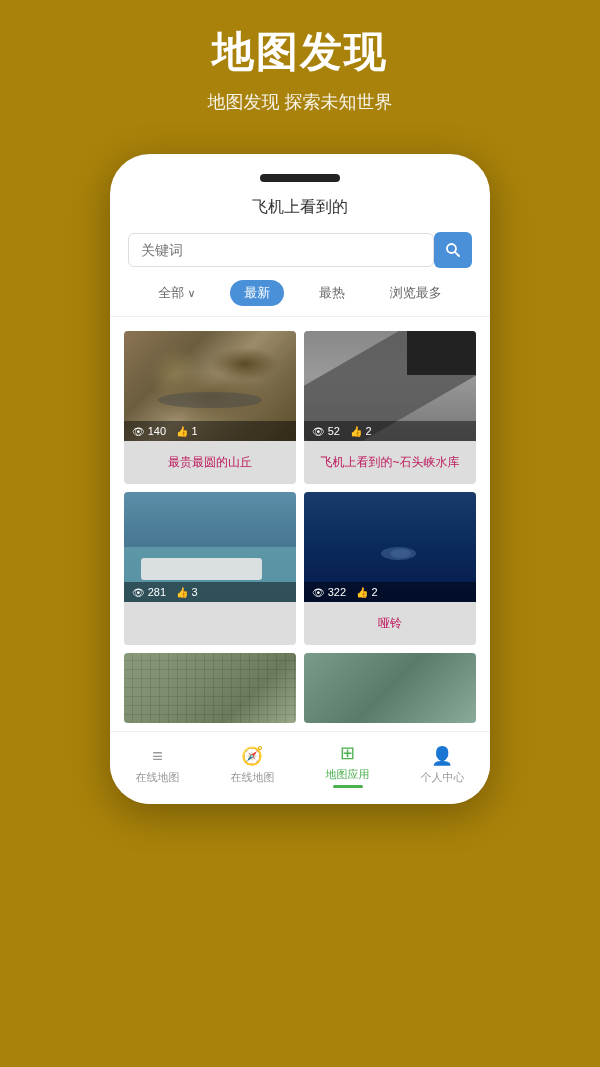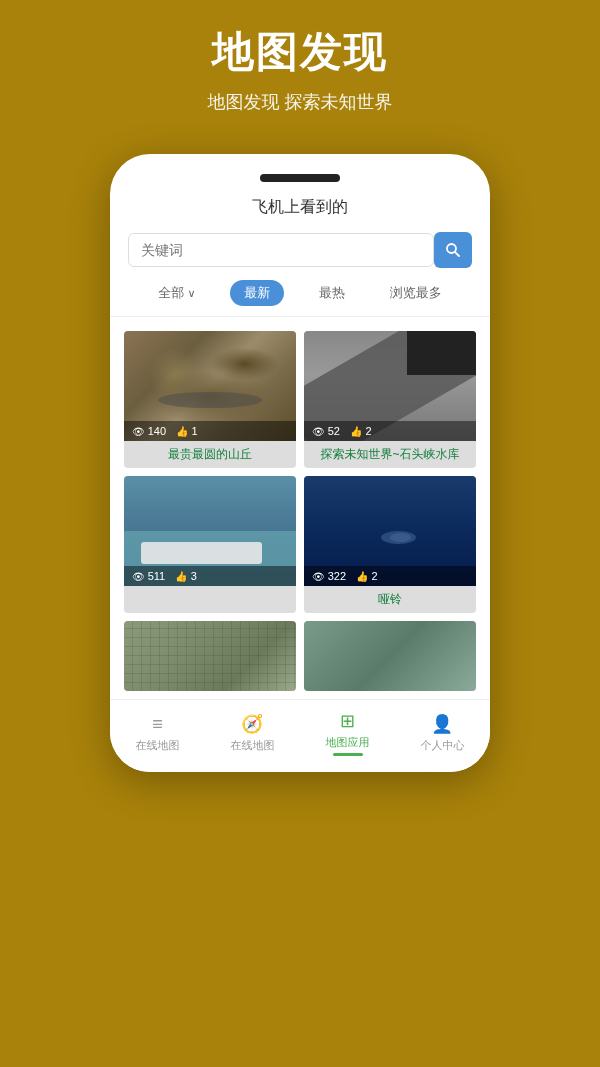--- a/index.html
+++ b/index.html
@@ -292,22 +292,22 @@
       font-size: 11px;
     }
 
     .stat-icon {
       font-size: 10px;
     }
 
     .item-label {
       text-align: center;
       font-size: 12px;
-      color: #15803d;
-      padding: 5px 4px;
+      color: #be185d;
+      padding: 13px 4px;
       white-space: nowrap;
       overflow: hidden;
       text-overflow: ellipsis;
     }
 
     .bottom-nav {
       display: flex;
       align-items: center;
       justify-content: space-around;
       padding: 10px 0 16px;
@@ -406,30 +406,30 @@
           <div class="stat-item">
             <span class="stat-icon">👁</span>
             <span>52</span>
           </div>
           <div class="stat-item">
             <span class="stat-icon">👍</span>
             <span>2</span>
           </div>
         </div>
       </div>
-      <div class="item-label">探索未知世界~石头峡水库</div>
+      <div class="item-label">飞机上看到的~石头峡水库</div>
     </div>
 
     <div class="grid-item">
       <div class="grid-item-image">
         <div class="img-placeholder img-harbor"></div>
         <div class="img-overlay">
           <div class="stat-item">
             <span class="stat-icon">👁</span>
-            <span>511</span>
+            <span>281</span>
           </div>
           <div class="stat-item">
             <span class="stat-icon">👍</span>
             <span>3</span>
           </div>
         </div>
       </div>
     </div>
 
     <div class="grid-item">

